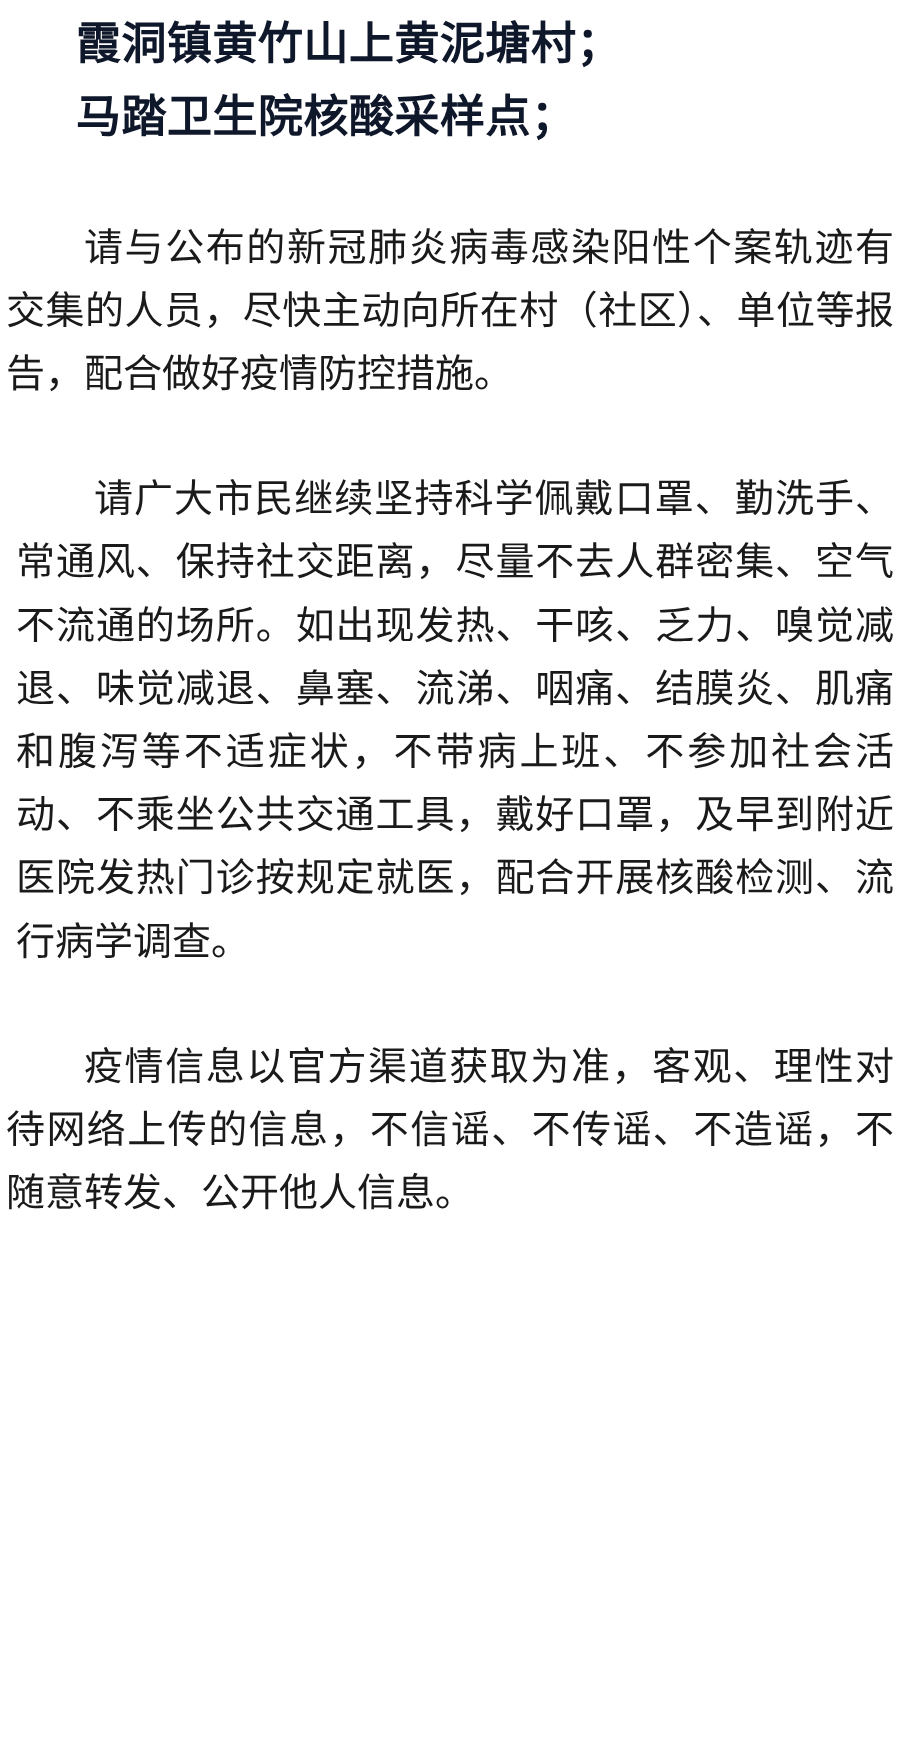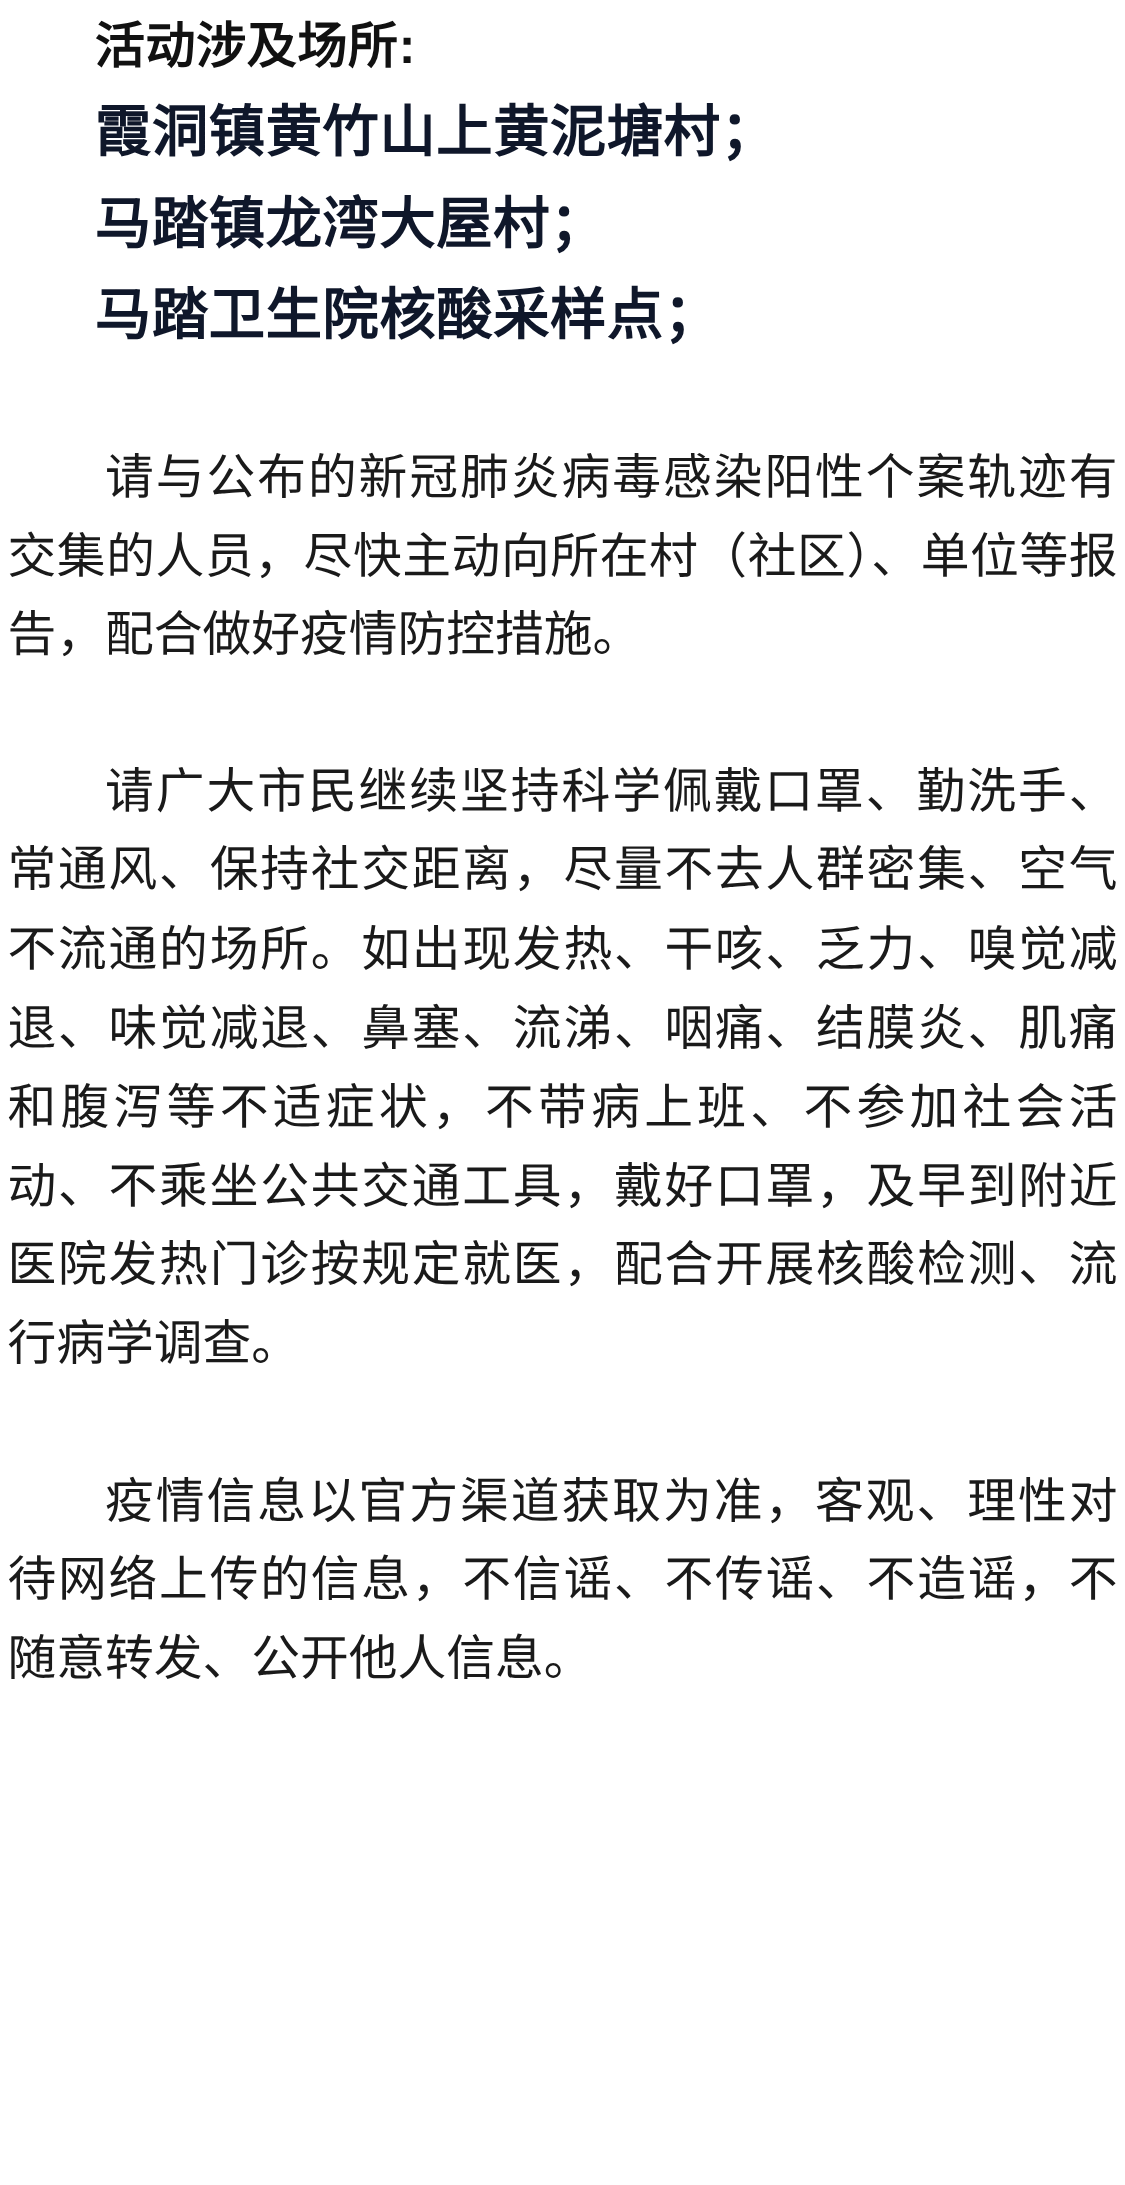--- a/index.html
+++ b/index.html
@@ -50,32 +50,31 @@
     margin: 0 0 0 0;
     color: #1a1a1a;
     text-align: justify;
     text-justify: inter-ideograph;
     text-indent: 78px;
     letter-spacing: 0px;
     padding: 0 2px;
   }
   .para.long {
     text-align: justify;
+    margin-left: 10px;
   }
 </style>
 </head>
 <body>
 
 <div class="page">
   <div class="doc">
 
-    <div class="heading">活动涉及场所:</div>
 
     <div class="place-line">霞洞镇黄竹山上黄泥塘村；</div>
-    <div class="place-line">马踏镇龙湾大屋村；</div>
     <div class="place-line">马踏卫生院核酸采样点；</div>
 
     <div class="spacer"></div>
 
     <div class="para">请与公布的新冠肺炎病毒感染阳性个案轨迹有交集的人员，尽快主动向所在村（社区）、单位等报告，配合做好疫情防控措施。</div>
 
     <div class="spacer"></div>
 
     <div class="para long">请广大市民继续坚持科学佩戴口罩、勤洗手、常通风、保持社交距离，尽量不去人群密集、空气不流通的场所。如出现发热、干咳、乏力、嗅觉减退、味觉减退、鼻塞、流涕、咽痛、结膜炎、肌痛和腹泻等不适症状，不带病上班、不参加社会活动、不乘坐公共交通工具，戴好口罩，及早到附近医院发热门诊按规定就医，配合开展核酸检测、流行病学调查。</div>
 

